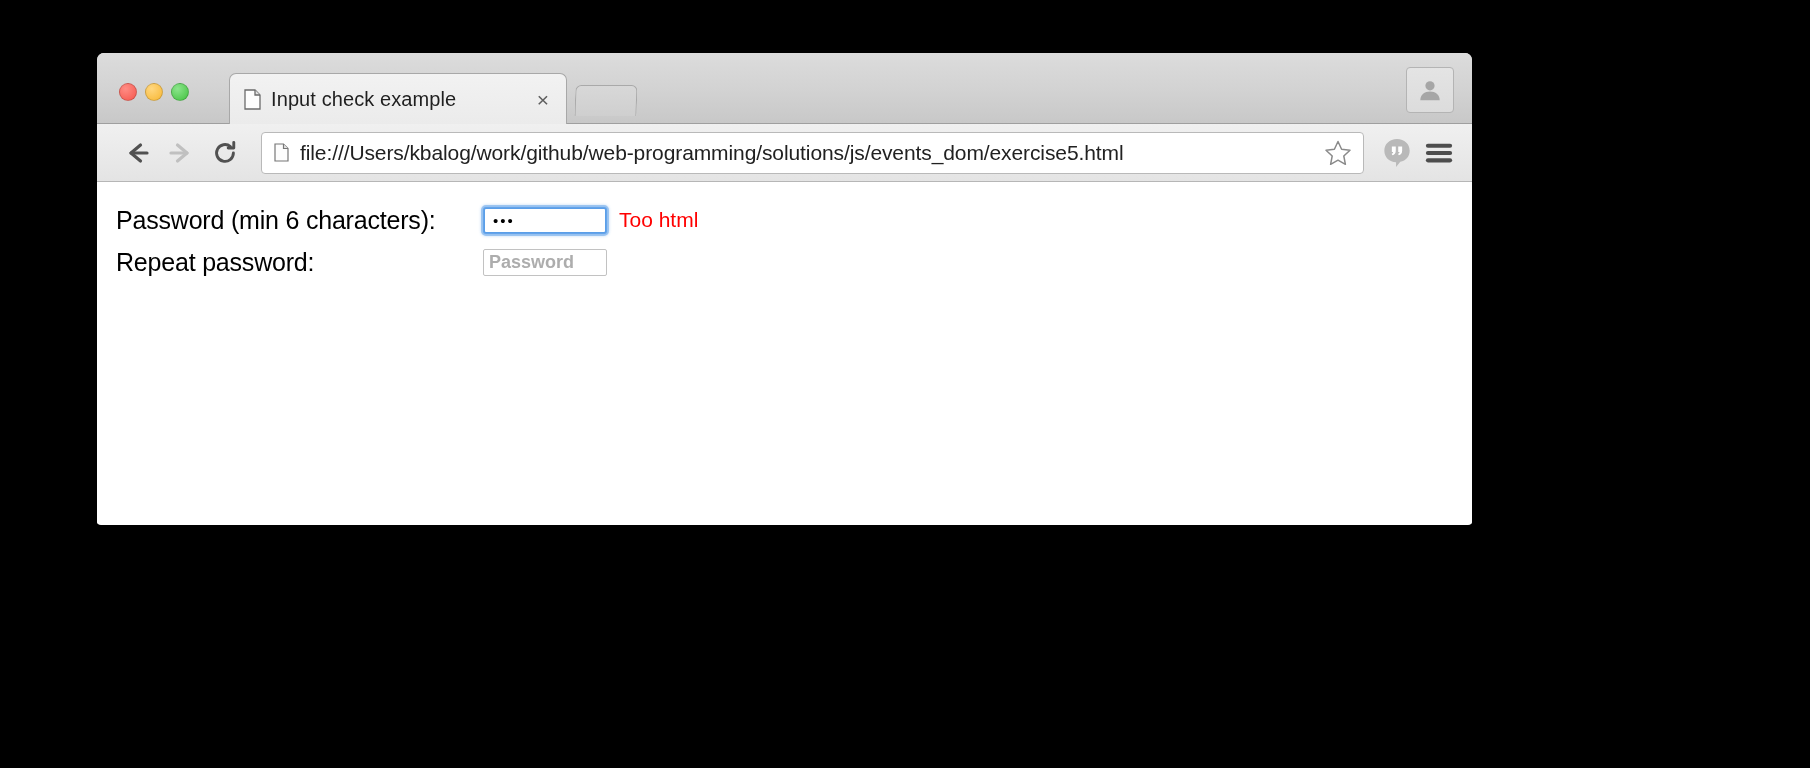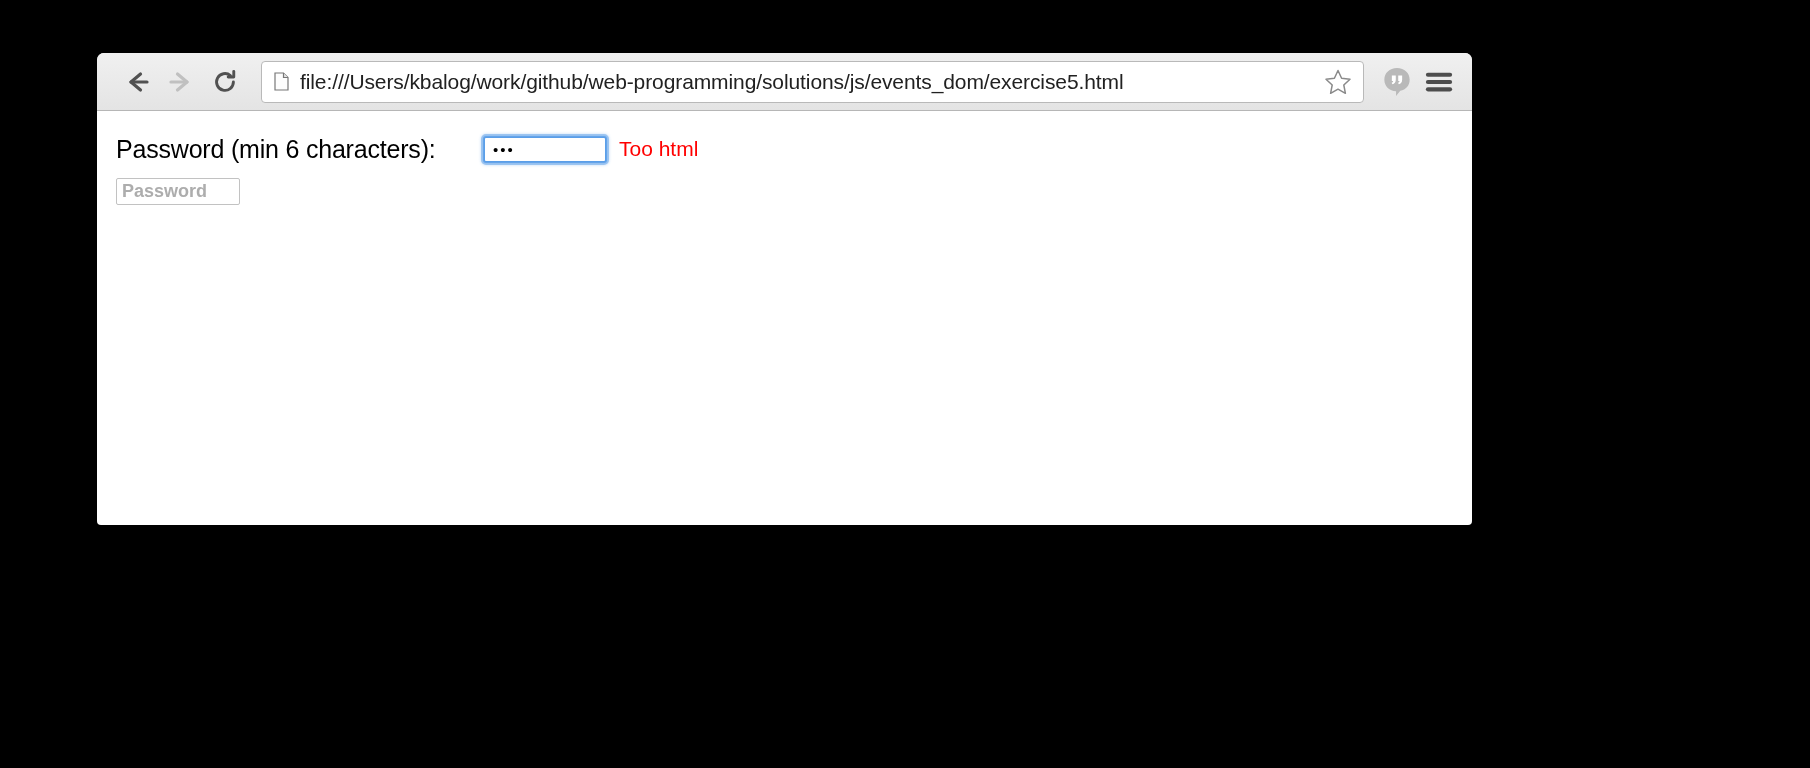--- a/index.html
+++ b/index.html
@@ -219,20 +219,48 @@
     color: #ff0000;
     margin-left: 12px;
     white-space: nowrap;
   }
 </style>
 </head>
 <body>
 
 <div class="browser-window">
 
+  <div class="tabstrip">
+
+    <div class="traffic-lights">
+      <div class="light red"></div>
+      <div class="light yellow"></div>
+      <div class="light green"></div>
+    </div>
+
+    <div class="tab-active">
+      <span class="tab-favicon">
+        <svg viewBox="0 0 17 21" width="17" height="21">
+          <path d="M1 1 h10 l5 5 v14 h-15 z" fill="#fdfdfd" stroke="#6b6b6b" stroke-width="1.3"></path>
+          <path d="M11 1 v5 h5" fill="#e2e2e2" stroke="#6b6b6b" stroke-width="1.3"></path>
+        </svg>
+      </span>
+      <span class="tab-title">Input check example</span>
+      <span class="tab-close">×</span>
+    </div>
+
+    <div class="tab-stub"></div>
+
+    <div class="avatar-button">
+      <svg viewBox="0 0 26 26" width="24" height="24">
+        <circle cx="13" cy="8.5" r="5" fill="#a6a6a6"></circle>
+        <path d="M2.5 24 c0-6 4.7-9.5 10.5-9.5 S23.5 18 23.5 24 z" fill="#a6a6a6"></path>
+      </svg>
+    </div>
+  </div>
 
   <div class="toolbar">
 
     <div class="nav-btn">
       <svg viewBox="0 0 30 30" width="30" height="30">
         <path d="M18.5 7 L9 15 L18.5 23" fill="none" stroke="#515151" stroke-width="3.2" stroke-linecap="round" stroke-linejoin="round"></path>
         <line x1="9" y1="15" x2="25" y2="15" stroke="#515151" stroke-width="3.2" stroke-linecap="round"></line>
       </svg>
     </div>
 
@@ -286,18 +314,19 @@
 
     <div class="form-row">
       <span class="field-label label-col">Password (min 6 characters):</span>
       <div class="text-input focused">
         <div class="dots">•••</div>
       </div>
       <span class="error-msg">Too html</span>
     </div>
 
     <div class="form-row">
+      <span class="field-label label-col">Repeat password:</span>
       <input class="text-input idle" type="text" placeholder="Password" style="">
       <span class="error-msg"></span>
     </div>
 
   </div>
 </div>
 
 </body></html>

